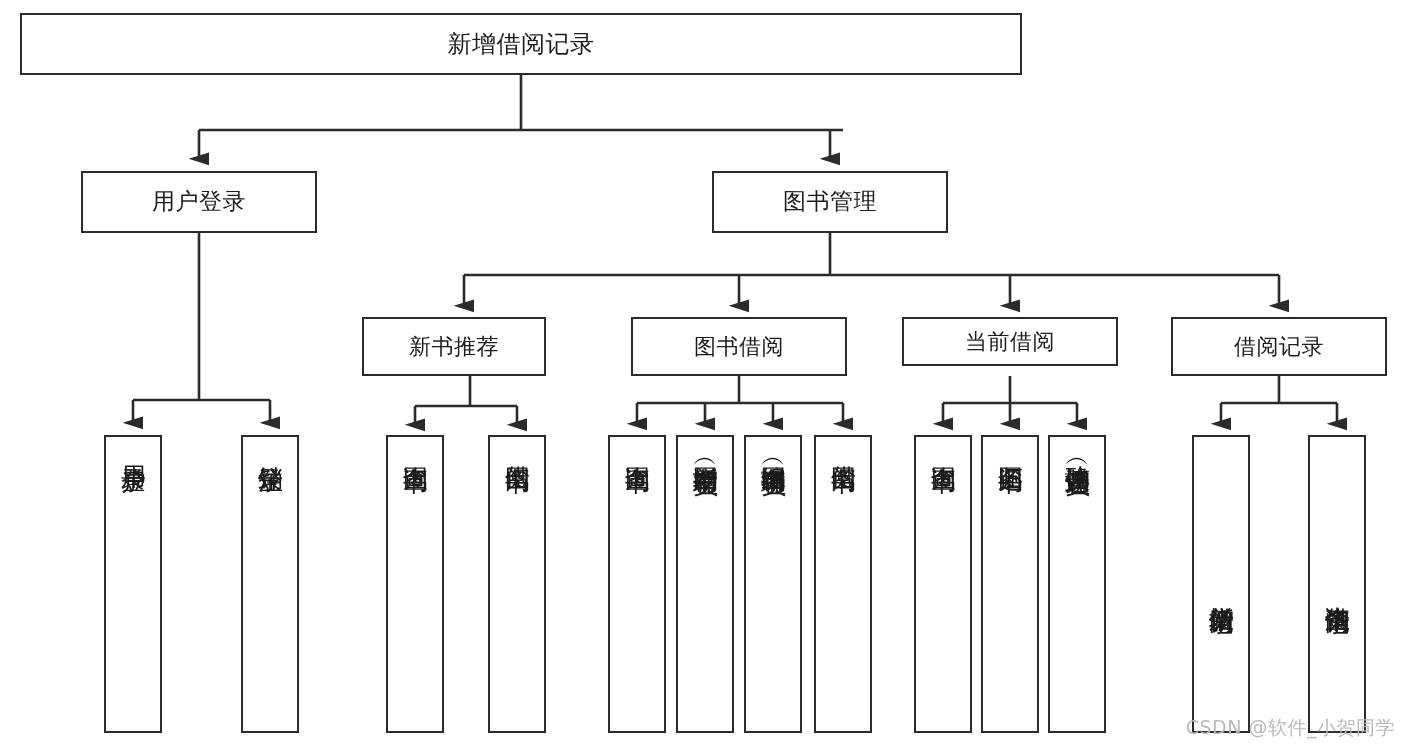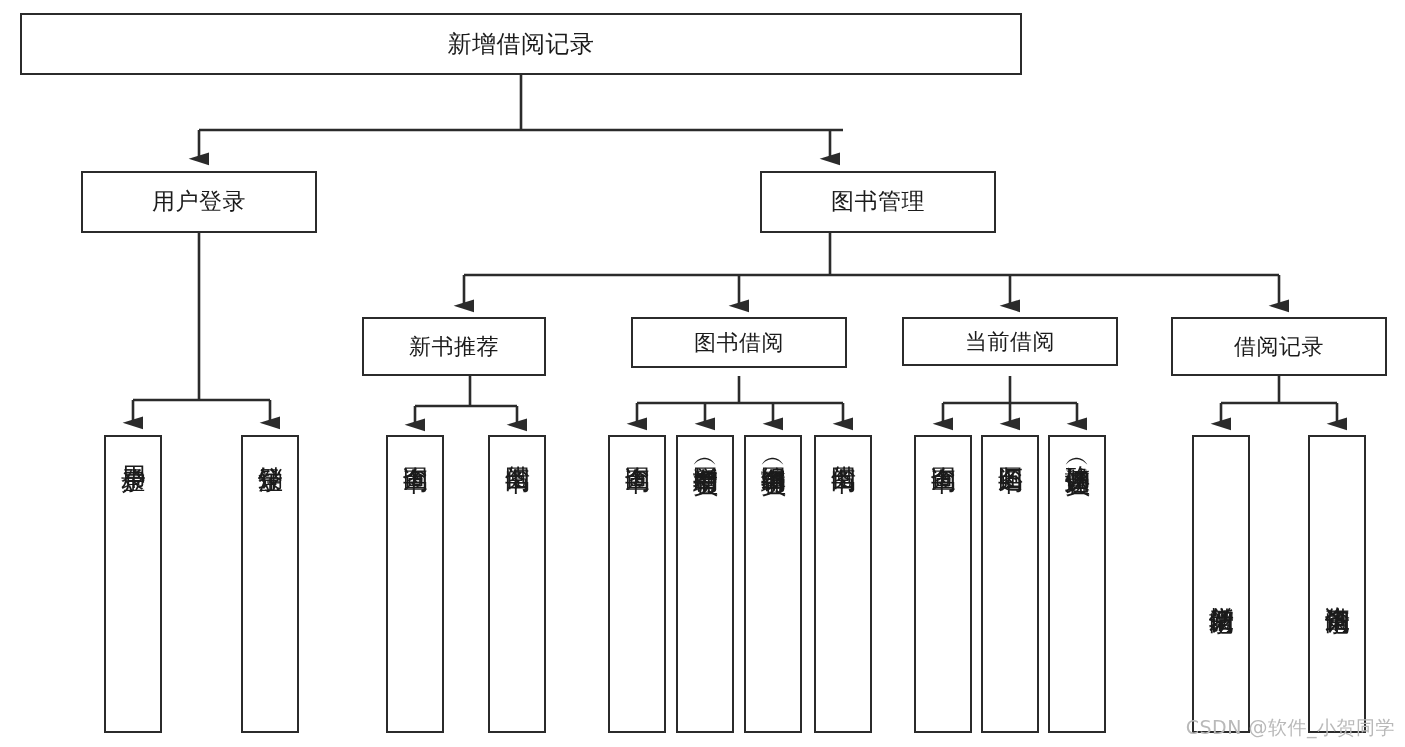--- a/index.html
+++ b/index.html
@@ -126,28 +126,28 @@
     </g>
   </svg>
 
   <div class="node root" style="left:20px; top:13px; width:1002px; height:62px;">
     <span class="label">新增借阅记录</span>
   </div>
 
   <div class="node lvl1" style="left:81px; top:171px; width:236px; height:62px;">
     <span class="label">用户登录</span>
   </div>
-  <div class="node lvl1" style="left:712px; top:171px; width:236px; height:62px;margin-left:48px;">
+  <div class="node lvl1" style="left:712px; top:171px; width:236px; height:62px;">
     <span class="label">图书管理</span>
   </div>
 
   <div class="node lvl2" style="left:362px; top:317px; width:184px; height:59px;">
     <span class="label">新书推荐</span>
   </div>
-  <div class="node lvl2" style="left:631px; top:317px; width:216px; height:51px;">
+  <div class="node lvl2" style="left:631px; top:317px; width:216px; height:59px;">
     <span class="label">图书借阅</span>
   </div>
   <div class="node lvl2" style="left:902px; top:317px; width:216px; height:49px;">
     <span class="label">当前借阅</span>
   </div>
   <div class="node lvl2" style="left:1171px; top:317px; width:216px; height:59px;">
     <span class="label">借阅记录</span>
   </div>
 
   <div class="node leaf" style="left:104px; top:435px; width:58px; height:298px;">

